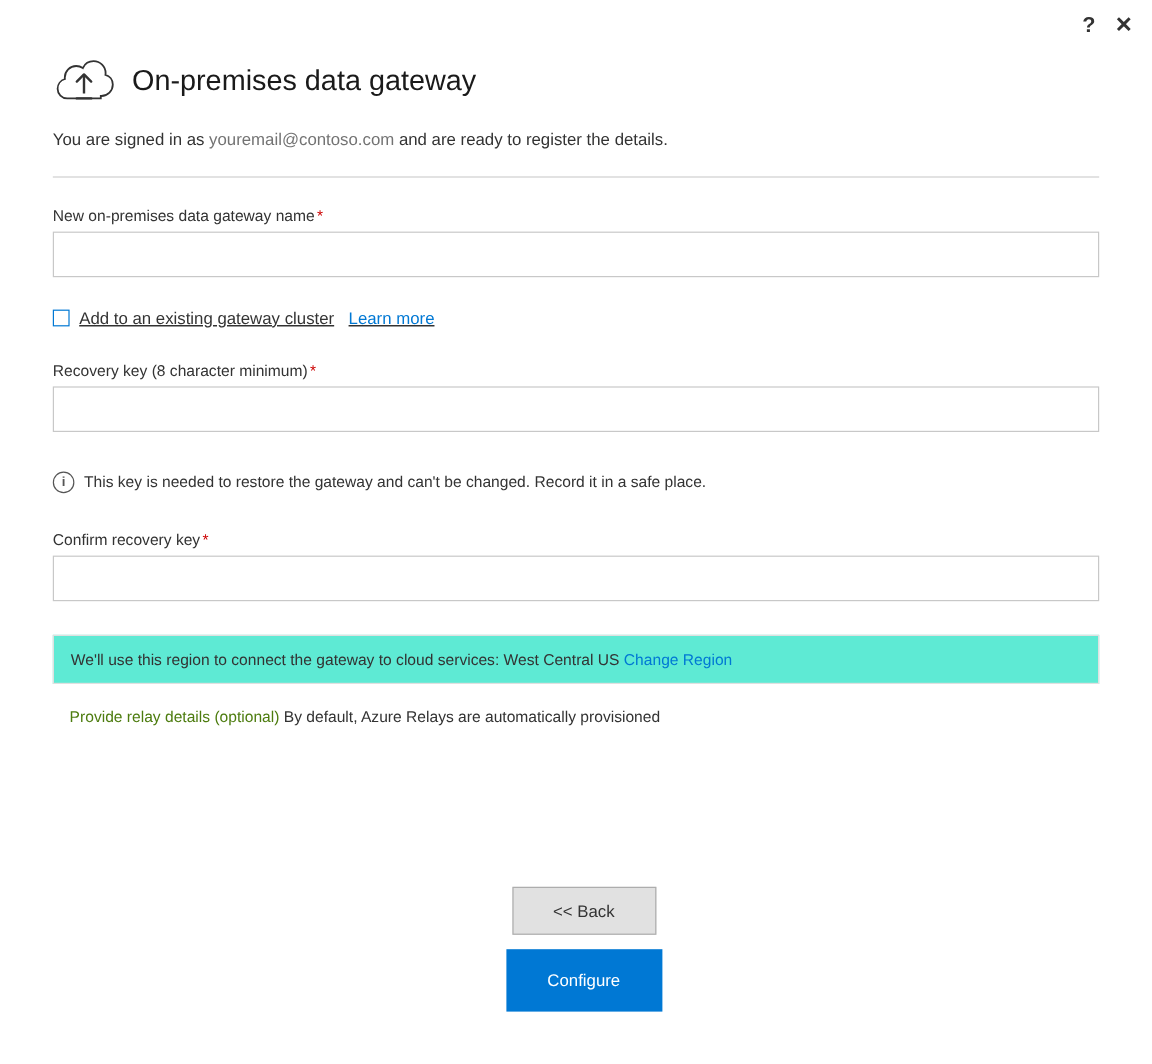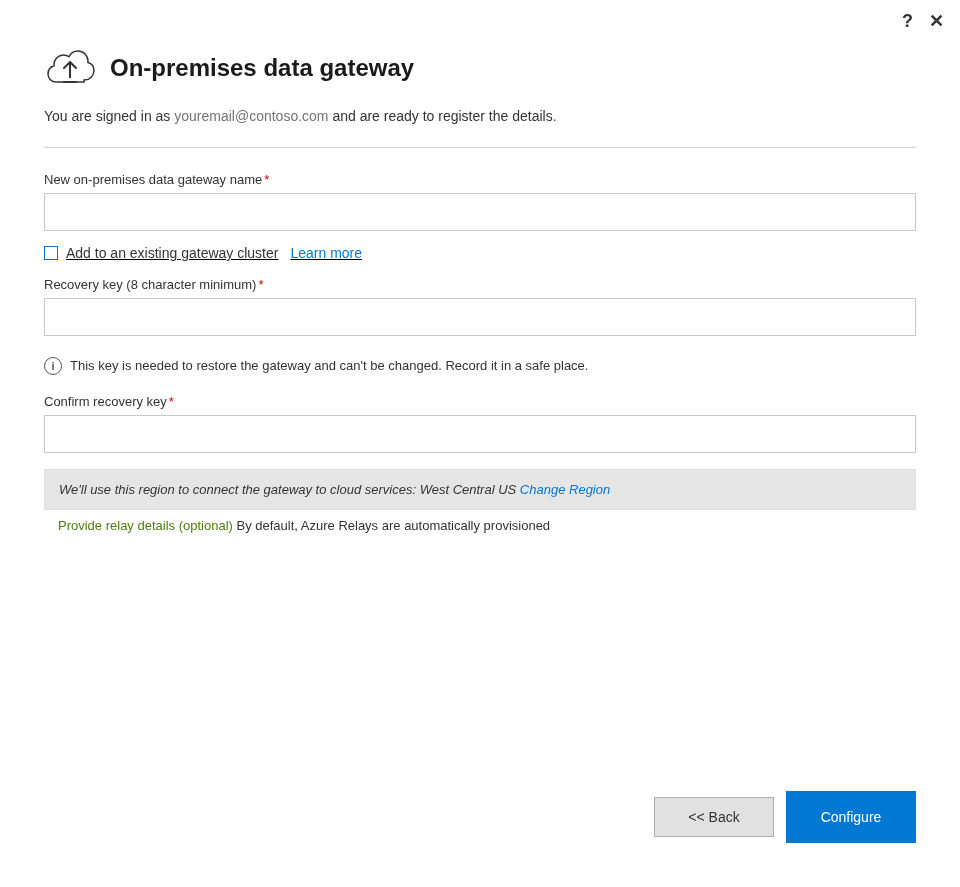--- a/index.html
+++ b/index.html
@@ -57,21 +57,21 @@
     }
 
     .cloud-icon {
       width: 52px;
       height: 44px;
       flex-shrink: 0;
     }
 
     .dialog-title {
       font-size: 24px;
-      font-weight: 700;
+      font-weight: 400;
       color: #1a1a1a;
       text-align: center;
     }
 
     .subtitle-text {
       font-size: 14px;
       color: #333;
       margin-bottom: 4px;
       line-height: 1.5;
     }
@@ -82,21 +82,21 @@
 
     .divider {
       border: none;
       border-top: 1px solid #d0d0d0;
       margin: 16px 0 24px 0;
     }
 
     .form-section {
       display: flex;
       flex-direction: column;
-      gap: 0;
+      gap: 12px;
     }
 
     .field-label {
       font-size: 13px;
       color: #333;
       margin-bottom: 6px;
       display: flex;
       align-items: center;
       gap: 2px;
     }
@@ -185,27 +185,26 @@
       color: #333;
       line-height: 1.5;
     }
 
     .confirm-key-section {
       margin-bottom: 16px;
     }
 
     .region-box {
       border: 1px solid #e0e0e0;
-      background: #e5e5e5;
+      background: #5eead4;
       padding: 10px 14px;
       font-size: 13px;
       color: #333;
       line-height: 1.5;
       margin-bottom: 8px;
-      font-style: italic;
     }
 
     .region-link {
       color: #0078d4;
       text-decoration: none;
     }
 
     .relay-row {
       font-size: 13px;
       color: #333;
@@ -218,20 +217,21 @@
       text-decoration: none;
     }
 
     .dialog-footer {
       display: flex;
       justify-content: flex-end;
       align-items: center;
       gap: 12px;
       padding: 24px 44px 44px 57px;
       margin-top: auto;
+      flex-direction: column;
     }
 
     .back-button {
       padding: 8px 28px;
       background: #e1e1e1;
       border: 1px solid #adadad;
       color: #333;
       font-size: 14px;
       cursor: pointer;
       min-width: 120px;

